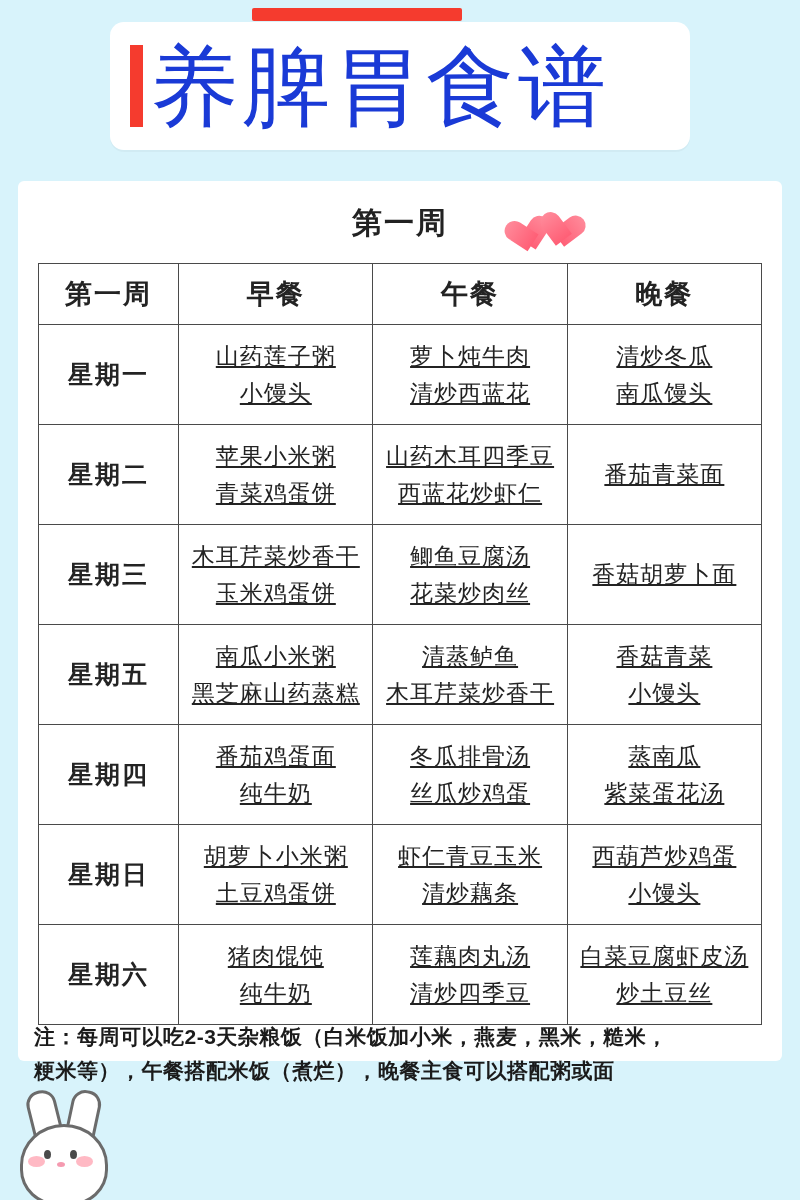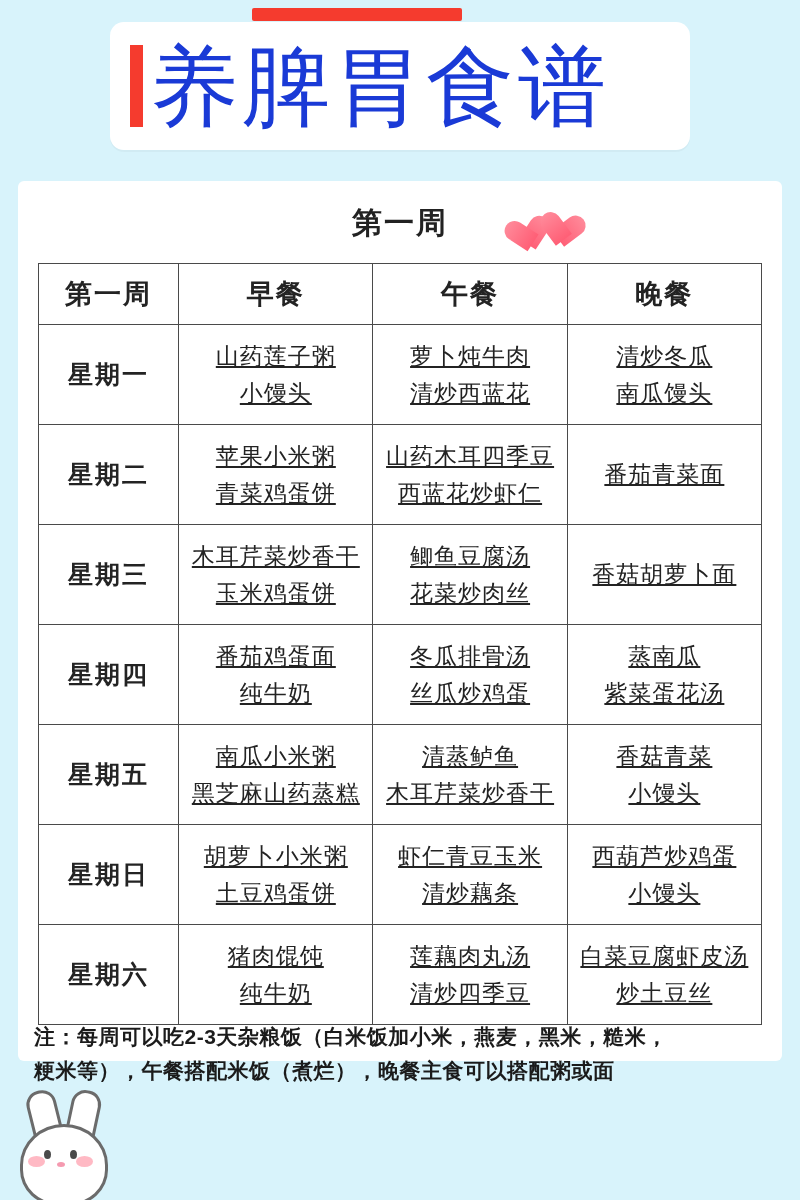--- a/index.html
+++ b/index.html
@@ -296,47 +296,47 @@
         </td>
         <td class="meal">
           <span class="meal-line">鲫鱼豆腐汤</span>
           <span class="meal-line">花菜炒肉丝</span>
         </td>
         <td class="meal">
           <span class="meal-line">香菇胡萝卜面</span>
         </td>
       </tr>
       <tr>
+        <td class="day">星期五</td>
+        <td class="meal">
+          <span class="meal-line">南瓜小米粥</span>
+          <span class="meal-line">黑芝麻山药蒸糕</span>
+        </td>
+        <td class="meal">
+          <span class="meal-line">清蒸鲈鱼</span>
+          <span class="meal-line">木耳芹菜炒香干</span>
+        </td>
+        <td class="meal">
+          <span class="meal-line">香菇青菜</span>
+          <span class="meal-line">小馒头</span>
+        </td>
+      </tr>
+      <tr>
         <td class="day">星期四</td>
         <td class="meal">
           <span class="meal-line">番茄鸡蛋面</span>
           <span class="meal-line">纯牛奶</span>
         </td>
         <td class="meal">
           <span class="meal-line">冬瓜排骨汤</span>
           <span class="meal-line">丝瓜炒鸡蛋</span>
         </td>
         <td class="meal">
           <span class="meal-line">蒸南瓜</span>
           <span class="meal-line">紫菜蛋花汤</span>
-        </td>
-      </tr>
-      <tr>
-        <td class="day">星期五</td>
-        <td class="meal">
-          <span class="meal-line">南瓜小米粥</span>
-          <span class="meal-line">黑芝麻山药蒸糕</span>
-        </td>
-        <td class="meal">
-          <span class="meal-line">清蒸鲈鱼</span>
-          <span class="meal-line">木耳芹菜炒香干</span>
-        </td>
-        <td class="meal">
-          <span class="meal-line">香菇青菜</span>
-          <span class="meal-line">小馒头</span>
         </td>
       </tr>
       <tr>
         <td class="day">星期日</td>
         <td class="meal">
           <span class="meal-line">胡萝卜小米粥</span>
           <span class="meal-line">土豆鸡蛋饼</span>
         </td>
         <td class="meal">
           <span class="meal-line">虾仁青豆玉米</span>

